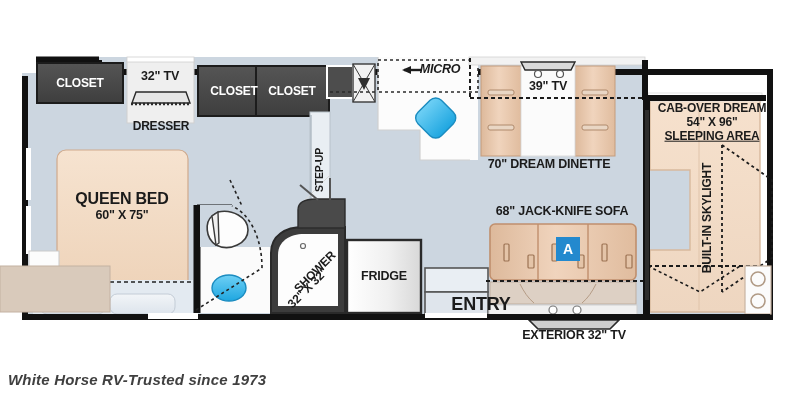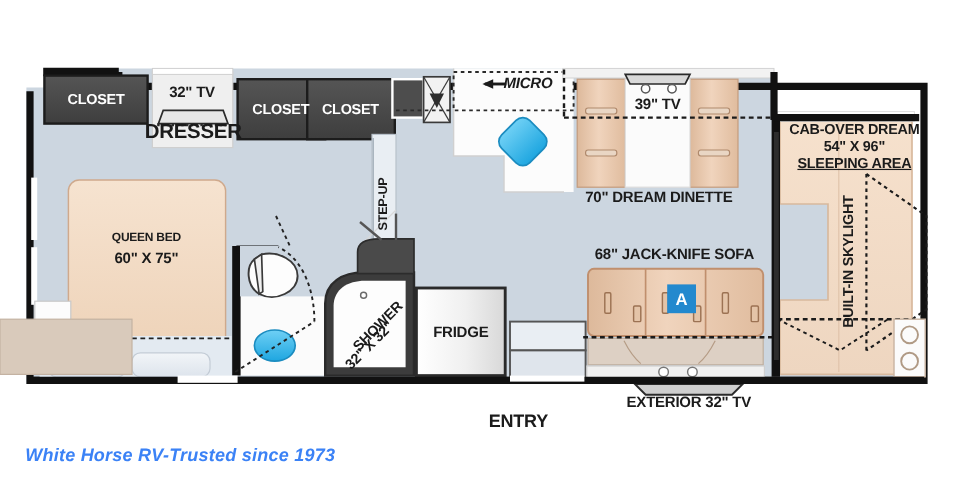--- a/index.html
+++ b/index.html
@@ -33,24 +33,23 @@
     display:flex;align-items:center;justify-content:center;
     transform:translate(-50%,-50%);
     font-family:"Liberation Sans", sans-serif;
   }
   #watermark{
     position:absolute;
     left:8px;top:371px;
     font-family:"Liberation Sans", sans-serif;
     font-weight:bold;font-style:italic;
     font-size:15px;
-    color:#3b82f6;
+    color:#404040;
     letter-spacing:0.2px;
     white-space:nowrap;
-    margin-left:13px;
   }
 </style>
 </head>
 <body>
 
 <svg id="plan" viewBox="0 0 800 400" xmlns="http://www.w3.org/2000/svg">
   <defs>
     <linearGradient id="gBed" x1="0" y1="0" x2="0" y2="1">
       <stop offset="0%" stop-color="#f6e3d0"></stop>
       <stop offset="100%" stop-color="#eed3b9"></stop>
@@ -296,37 +295,37 @@
     <rect x="425" y="313" width="62" height="5" fill="#ffffff"></rect>
   </g>
 </svg>
 
 <div>
 
   <div class="lbl ctr white" style="left:80px;top:83px;font-size:12px;">CLOSET</div>
 
   <div class="lbl ctr" style="left:160px;top:77px;font-size:12.5px;">32" TV</div>
 
-  <div class="lbl ctr" style="left:161px;top:110px;font-size:17px;text-align:center;">DRESSER</div>
+  <div class="lbl ctr" style="left:161px;top:126px;font-size:12px;text-align:center;">DRESSER</div>
 
   <div class="lbl ctr white" style="left:234px;top:91px;font-size:12px;">CLOSET</div>
 
   <div class="lbl ctr white" style="left:292px;top:91px;font-size:12px;">CLOSET</div>
 
-  <div class="lbl ctr" style="left:122px;top:199px;font-size:10px;text-align:right;">QUEEN BED</div>
+  <div class="lbl ctr" style="left:122px;top:199px;font-size:16px;text-align:right;">QUEEN BED</div>
   <div class="lbl ctr" style="left:122px;top:216px;font-size:12.5px;">60" X 75"</div>
 
   <div class="lbl vert" style="left:320px;top:170px;font-size:10.5px;">STEP-UP</div>
 
   <div class="lbl diag" style="left:315px;top:272px;font-size:12px;">SHOWER</div>
   <div class="lbl diag" style="left:308px;top:288px;font-size:12px;">32" X 32"</div>
 
   <div class="lbl ctr" style="left:384px;top:277px;font-size:12.5px;">FRIDGE</div>
 
-  <div class="lbl ctr" style="left:432px;top:304px;font-size:15px;margin-top:48px;">ENTRY</div>
+  <div class="lbl ctr" style="left:481px;top:304px;font-size:18px;">ENTRY</div>
 
   <div class="lbl ctr" style="left:440px;top:70px;font-size:12.5px;font-style:italic;">MICRO</div>
 
   <div class="lbl ctr" style="left:548px;top:87px;font-size:12.5px;">39" TV</div>
 
   <div class="lbl ctr" style="left:549px;top:165px;font-size:12.5px;">70" DREAM DINETTE</div>
 
   <div class="lbl ctr" style="left:562px;top:212px;font-size:12.5px;">68" JACK-KNIFE SOFA</div>
 
   <div class="lbl ctr" style="left:712px;top:108px;font-size:12px;">CAB-OVER DREAM</div>

